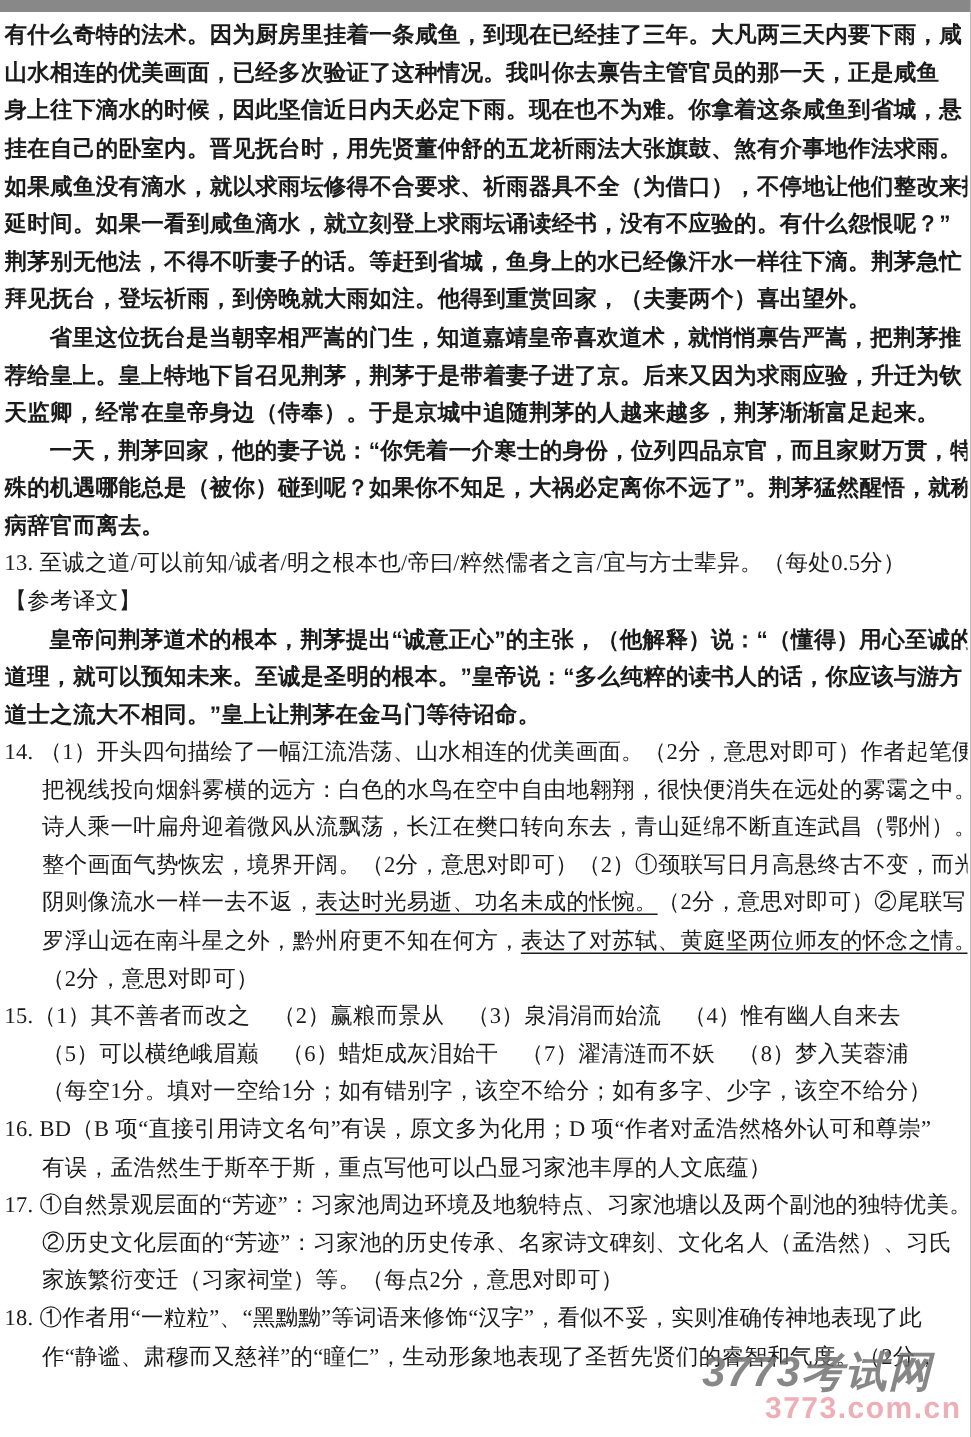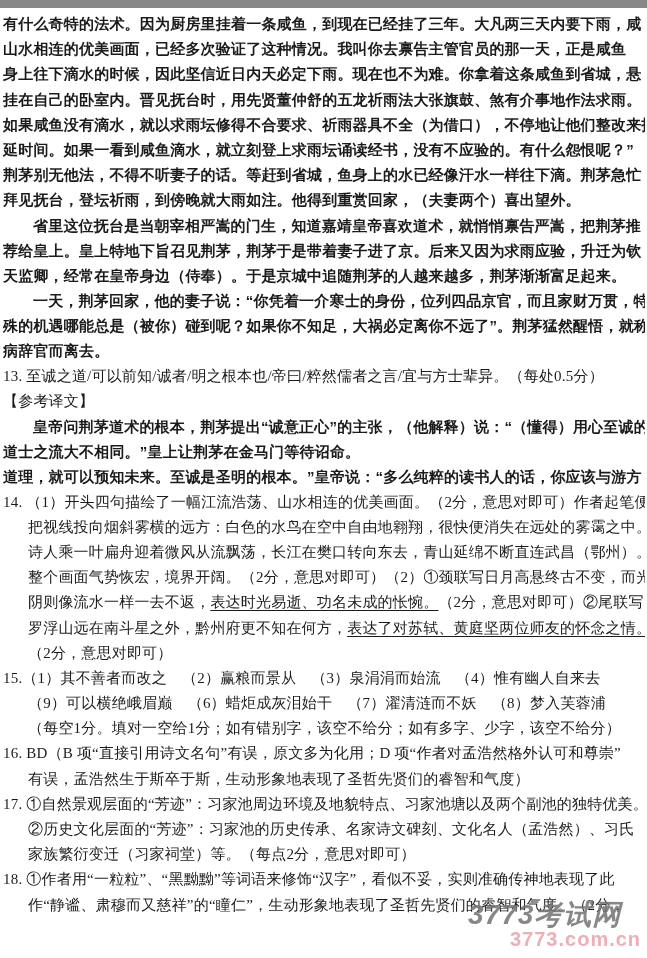--- a/index.html
+++ b/index.html
@@ -90,43 +90,43 @@
     </section>
 
   <div class="block song">
     <div class="line">
       <span>【参考译文】</span>
     </div>
   </div>
 
   <section class="block hei">
       <div class="line indent"><span>皇帝问荆茅道术的根本，荆茅提出“诚意正心”的主张，（他解释）说：“（懂得）用心至诚的</span></div>
+      <div class="line"><span>道理，就可以预知未来。至诚是圣明的根本。”皇帝说：“多么纯粹的读书人的话，你应该与游方</span></div>
       <div class="line"><span>道士之流大不相同。”皇上让荆茅在金马门等待诏命。</span></div>
-      <div class="line"><span>道理，就可以预知未来。至诚是圣明的根本。”皇帝说：“多么纯粹的读书人的话，你应该与游方</span></div>
     </section>
 
   <section class="block song">
       <div class="line"><span>14. （1）开头四句描绘了一幅江流浩荡、山水相连的优美画面。（2分，意思对即可）作者起笔便</span></div>
       <div class="line hang"><span>把视线投向烟斜雾横的远方：白色的水鸟在空中自由地翱翔，很快便消失在远处的雾霭之中。</span></div>
       <div class="line hang"><span>诗人乘一叶扁舟迎着微风从流飘荡，长江在樊口转向东去，青山延绵不断直连武昌（鄂州）。</span></div>
       <div class="line hang"><span>整个画面气势恢宏，境界开阔。（2分，意思对即可）（2）①颈联写日月高悬终古不变，而光</span></div>
       <div class="line hang"><span>阴则像流水一样一去不返，</span><span class="u">表达时光易逝、功名未成的怅惋。</span><span>（2分，意思对即可）②尾联写</span></div>
       <div class="line hang"><span>罗浮山远在南斗星之外，黔州府更不知在何方，</span><span class="u">表达了对苏轼、黄庭坚两位师友的怀念之情。</span></div>
       <div class="line hang"><span>（2分，意思对即可）</span></div>
     </section>
 
   <section class="block song">
       <div class="line"><span>15.（1）其不善者而改之　（2）赢粮而景从　（3）泉涓涓而始流　（4）惟有幽人自来去</span></div>
-      <div class="line hang"><span>（9）可以横绝峨眉巅　（6）蜡炬成灰泪始干　（7）濯清涟而不妖　（8）梦入芙蓉浦</span></div>
+      <div class="line hang"><span>（5）可以横绝峨眉巅　（6）蜡炬成灰泪始干　（7）濯清涟而不妖　（8）梦入芙蓉浦</span></div>
       <div class="line hang"><span>（每空1分。填对一空给1分；如有错别字，该空不给分；如有多字、少字，该空不给分）</span></div>
     </section>
 
   <section class="block song">
       <div class="line"><span>16. BD（B 项“直接引用诗文名句”有误，原文多为化用；D 项“作者对孟浩然格外认可和尊崇”</span></div>
-      <div class="line hang"><span>有误，孟浩然生于斯卒于斯，生动形象地表现了圣哲先贤们的睿智和气度）</span></div>
+      <div class="line hang"><span>有误，孟浩然生于斯卒于斯，重点写他可以凸显习家池丰厚的人文底蕴）</span></div>
     </section>
 
   <section class="block song">
       <div class="line"><span>17. ①自然景观层面的“芳迹”：习家池周边环境及地貌特点、习家池塘以及两个副池的独特优美。</span></div>
       <div class="line hang"><span>②历史文化层面的“芳迹”：习家池的历史传承、名家诗文碑刻、文化名人（孟浩然）、习氏</span></div>
       <div class="line hang"><span>家族繁衍变迁（习家祠堂）等。（每点2分，意思对即可）</span></div>
     </section>
 
   <section class="block song">
       <div class="line"><span>18. ①作者用“一粒粒”、“黑黝黝”等词语来修饰“汉字”，看似不妥，实则准确传神地表现了此</span></div>

